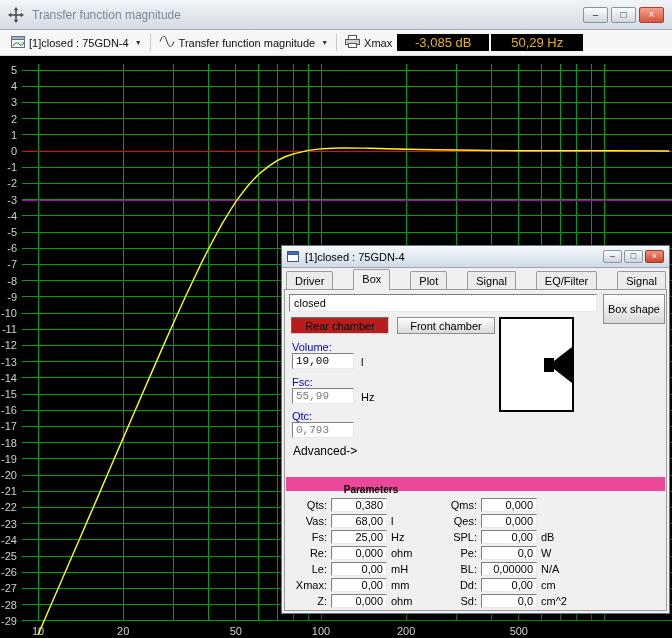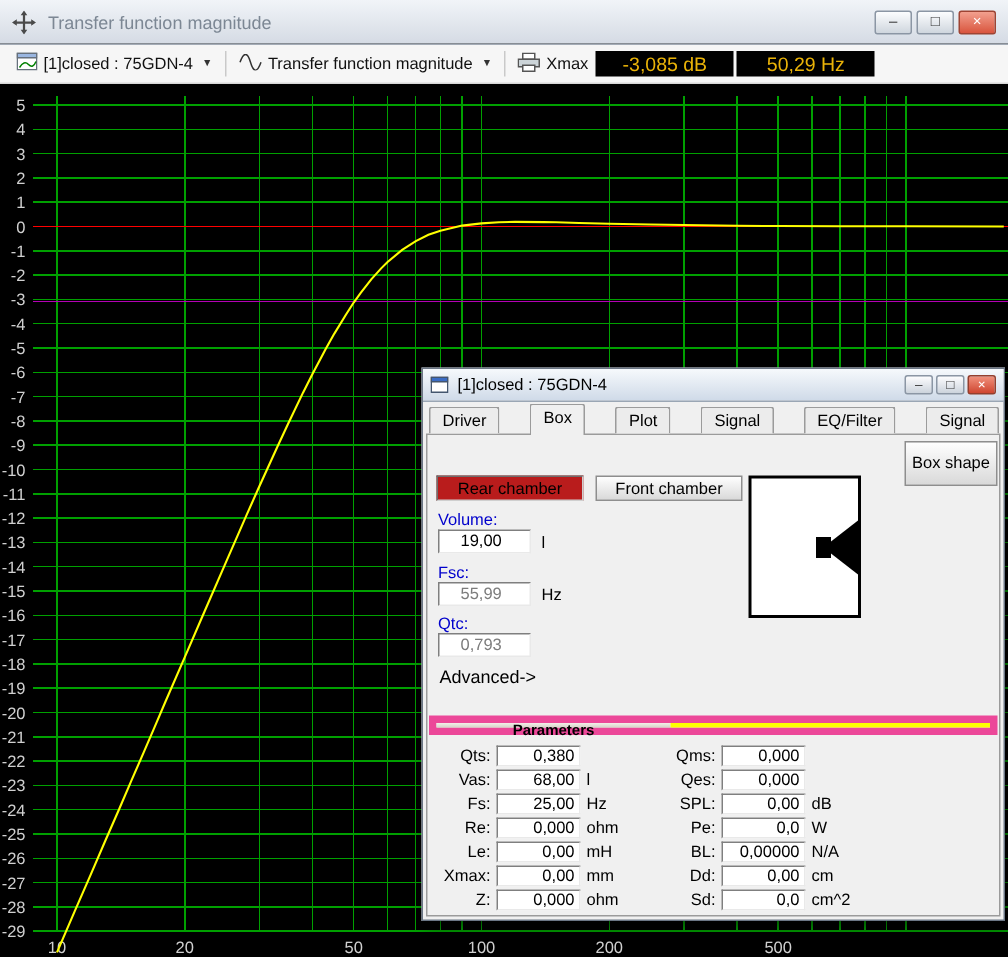--- a/index.html
+++ b/index.html
@@ -62,35 +62,35 @@
   .btn { border:1px solid #8e8e8e; background:linear-gradient(#fefefe,#d9d9d9); font-family:"Liberation Sans", sans-serif;
     font-size:11px; color:#000; }
   .btn.pressed { background:#b91c1c; border-color:#6e6e6e #cfcfcf #cfcfcf #6e6e6e; }
 
   .name-input { position:absolute; left:4px; top:4px; width:308px; height:18px; padding:0 4px; }
   .box-shape { position:absolute; left:318px; top:4px; width:62px; height:30px; }
   .rear { position:absolute; left:6px; top:27px; width:98px; height:17px; }
   .front { position:absolute; left:112px; top:27px; width:98px; height:17px; }
 
   .f-label { position:absolute; left:7px; color:#0000cc; }
-  .f-input { position:absolute; left:7px; width:62px; height:16px; padding:0 14px; }
+  .f-input { position:absolute; left:7px; width:62px; height:16px; padding:0 3px;font-family:Liberation Mono, monospace; }
   .f-unit { position:absolute; left:76px; color:#000; }
   .v-label{top:51px} .v-input{top:63px} .v-unit{top:66px}
   .f2-label{top:86px} .f2-input{top:98px} .f2-unit{top:101px}
   .q-label{top:120px} .q-input{top:132px}
   .computed { color:#7c7c7c; }
   .advanced { position:absolute; left:8px; top:154px; background:none; border:none;
     font-family:"Liberation Sans", sans-serif; font-size:12px; color:#000; }
 
   .box-diagram { position:absolute; left:214px; top:27px; width:75px; height:95px;
     background:#fff; border:2px solid #000; }
   .box-diagram svg { position:absolute; right:0; top:24px; }
 
   .params { position:absolute; left:0; right:0; top:186px; bottom:0; }
-  .p-header { margin:1px 1px 0; height:13px; border:5px solid #ec4899; display:flex; }
+  .p-header { margin:1px 1px 0; height:13px; border:7px solid #ec4899; display:flex; }
   .ph-left { width:156px; background:linear-gradient(#f2efe9,#d7d3c9); font-size:10px; font-weight:bold;
     text-align:center; line-height:11px; color:#000; }
   .ph-right { flex:1; background:#ffff00; }
   #param-rows { margin-top:6px; }
   .p-row { display:flex; align-items:center; height:16px; padding-left:6px; }
   .p-lab { text-align:right; padding-right:4px; color:#000; }
   .p-lab.l { width:40px; }
   .p-lab.r { width:56px; }
   .p-in { width:56px; height:14px; padding:0 3px; text-align:right; }
   .p-unit { width:38px; padding-left:4px; color:#000; }
@@ -282,20 +282,21 @@
     <div class="tab-strip" id="tab-strip">
         <div class="tab">Driver</div>
         <div class="tab active">Box</div>
         <div class="tab">Plot</div>
         <div class="tab">Signal</div>
         <div class="tab">EQ/Filter</div>
         <div class="tab">Signal</div>
       </div>
 
     <div class="tab-page">
+      <input class="sunken name-input" value="closed" style="">
       <button class="btn box-shape">Box shape</button>
       <button class="btn pressed rear">Rear chamber</button>
       <button class="btn front">Front chamber</button>
 
       <div class="f-label v-label">Volume:</div>
       <input class="sunken f-input v-input" value="19,00" style="">
       <span class="f-unit v-unit">l</span>
 
       <div class="f-label f2-label">Fsc:</div>
       <input class="sunken f-input f2-input computed" value="55,99" style="">

